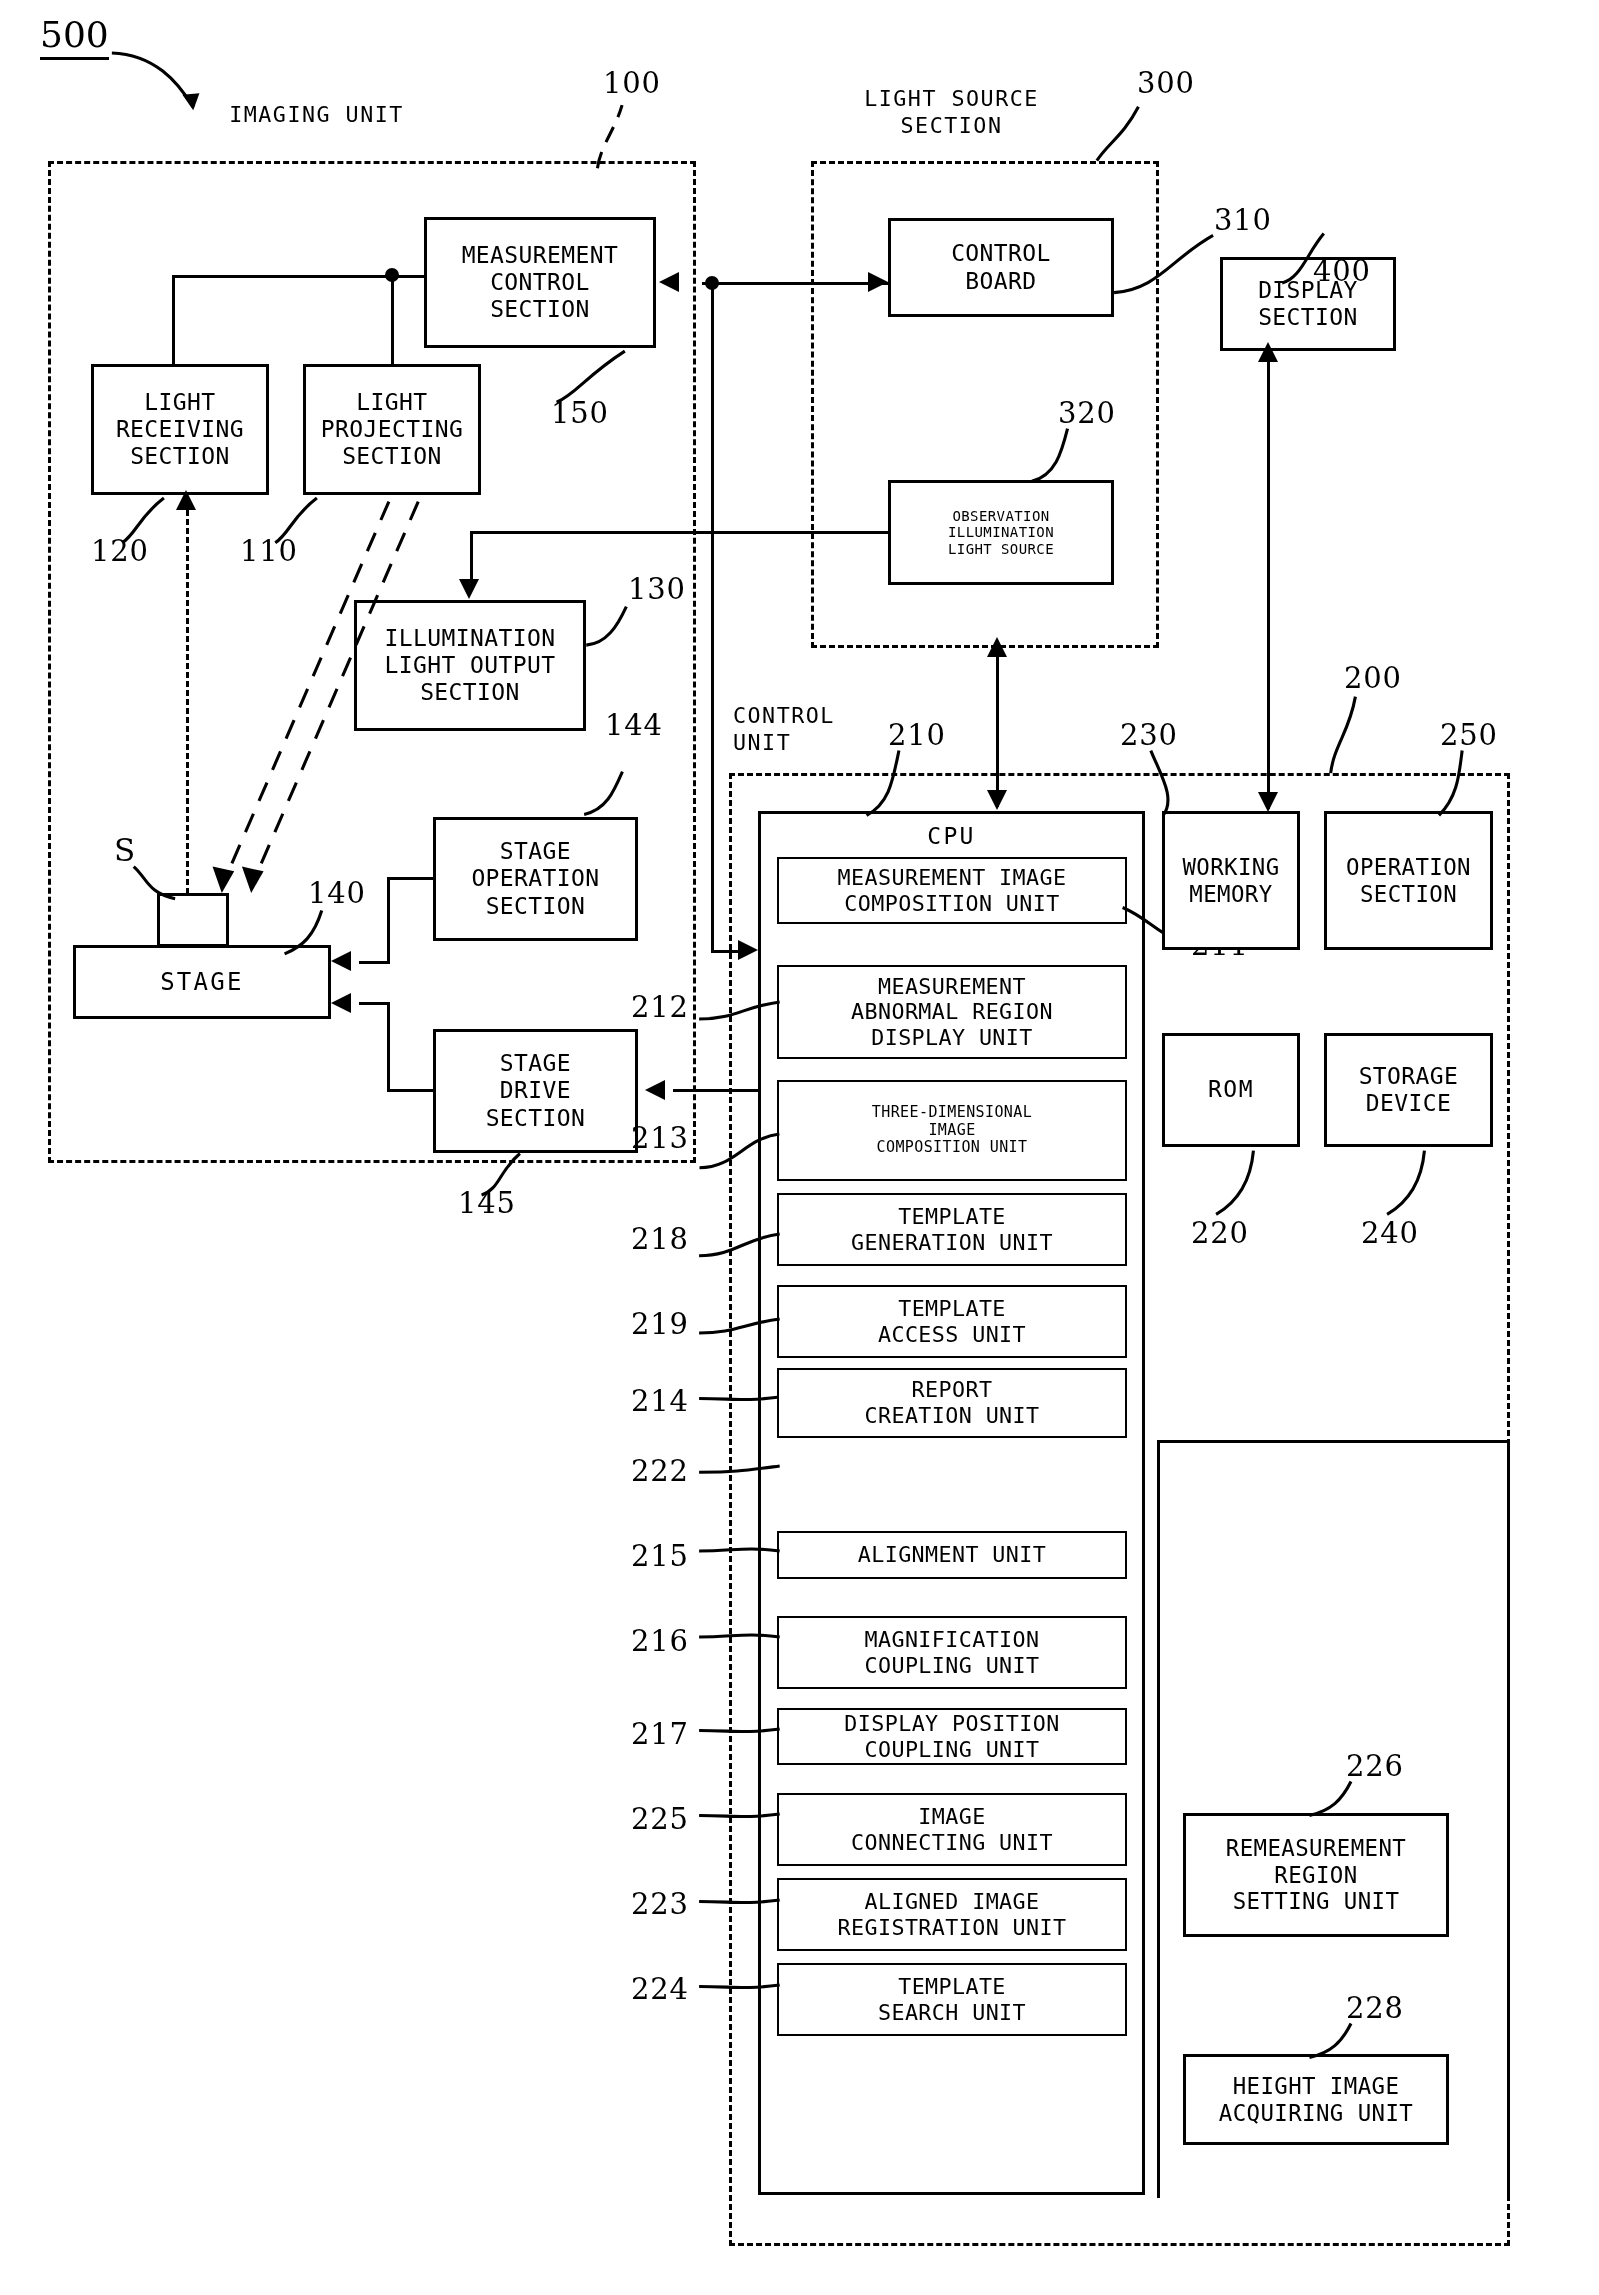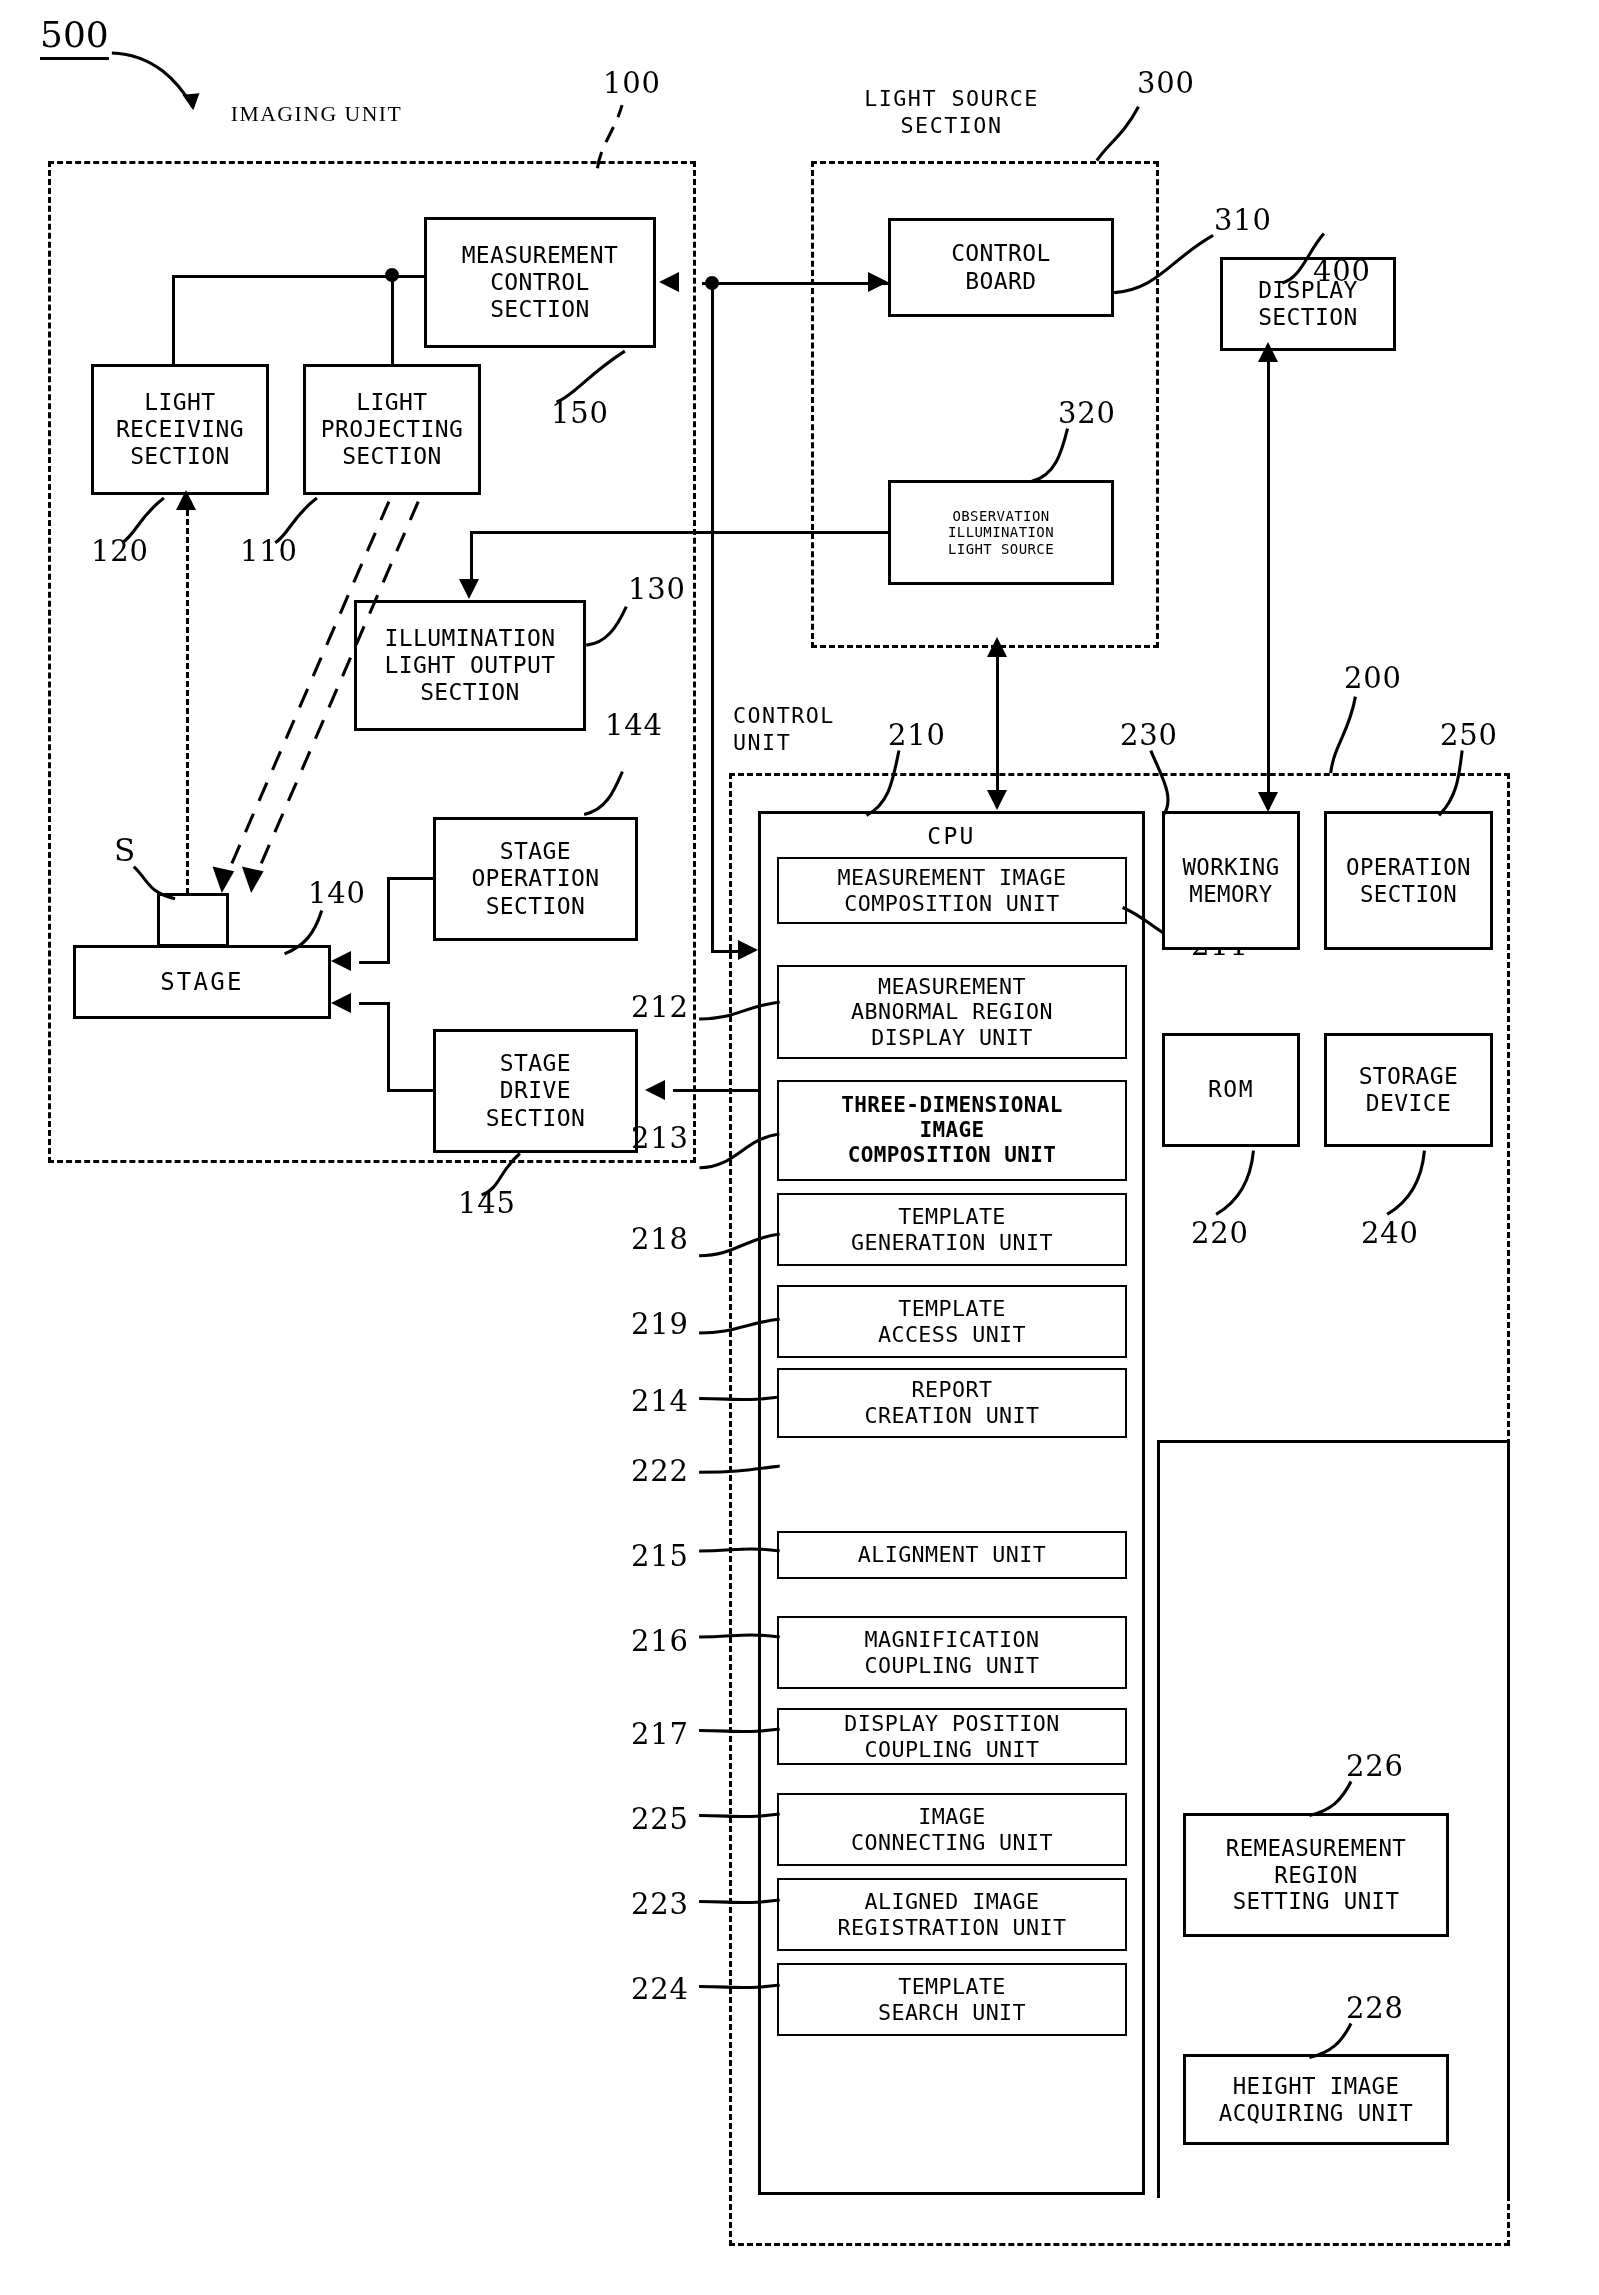--- a/index.html
+++ b/index.html
@@ -53,21 +53,21 @@
 <body>
 
 <div id="page">
 
   <div class="fignum" style="left:40px;top:14px;">500</div>
   <svg class="leader" style="left:108px;top:39px;width:155px;height:93px;" viewBox="0 0 200 120" width="155" height="93">
     <path d="M 5 18 C 60 20, 90 55, 110 88" stroke="#000" stroke-width="4" fill="none"></path>
     <polygon points="110,92 96,72 118,70" fill="#000"></polygon>
   </svg>
 
-  <div class="grouptitle" style="left:193px;top:101px;width:247px;font-family:Liberation Serif, serif;">IMAGING UNIT</div>
+  <div class="grouptitle" style="left:193px;top:101px;width:247px;">IMAGING UNIT</div>
   <div class="dashgroup" style="left:48px;top:161px;width:648px;height:1002px;"></div>
   <div class="num" style="left:603px;top:66px;">100</div>
   <svg class="leader" style="left:574px;top:99px;width:70px;height:77px;" viewBox="0 0 90 100" width="70" height="77">
     <path d="M 30 90 C 34 60, 52 42, 62 8" stroke="#000" stroke-width="4" fill="none" stroke-dasharray="22 14"></path>
   </svg>
 
   <div class="grouptitle" style="left:820px;top:85px;width:263px;">LIGHT SOURCE
 SECTION</div>
   <div class="dashgroup" style="left:811px;top:161px;width:348px;height:487px;"></div>
   <div class="num" style="left:1137px;top:66px;">300</div>
@@ -204,21 +204,21 @@
       <div class="num" style="left: 1191px; top: 928px;">211</div>
       <div class="box thin" style="left: 777px; top: 965px; width: 350px; height: 94px; font-size: 21.7px;">
         <span style="white-space: pre-line;">MEASUREMENT
 ABNORMAL REGION
 DISPLAY UNIT</span>
       </div>
       <svg class="leader" style="left: 699px; top: 1002px; width: 87px; height: 31px;" viewBox="0 0 112 40" width="87" height="31">
         <path d="M 0 22 C 46 22, 58 6, 104 0" stroke="#000" stroke-width="4" fill="none" transform="translate(0,0)"></path>
       </svg>
       <div class="num" style="left: 631px; top: 990px;">212</div>
-      <div class="box thin" style="left: 777px; top: 1080px; width: 350px; height: 101px; font-size: 21px; font-weight: bold;">
+      <div class="box thin" style="left: 777px; top: 1080px; width: 350px; height: 101px; font-size: 15px;">
         <span style="white-space: pre-line;">THREE-DIMENSIONAL
 IMAGE
 COMPOSITION UNIT</span>
       </div>
       <svg class="leader" style="left: 699px; top: 1134px; width: 87px; height: 43px;" viewBox="0 0 112 56" width="87" height="43">
         <path d="M 0 44 C 46 44, 58 6, 104 0" stroke="#000" stroke-width="4" fill="none" transform="translate(0,0)"></path>
       </svg>
       <div class="num" style="left: 631px; top: 1121px;">213</div>
       <div class="box thin" style="left: 777px; top: 1193px; width: 350px; height: 73px; font-size: 21.7px;">
         <span style="white-space: pre-line;">TEMPLATE

